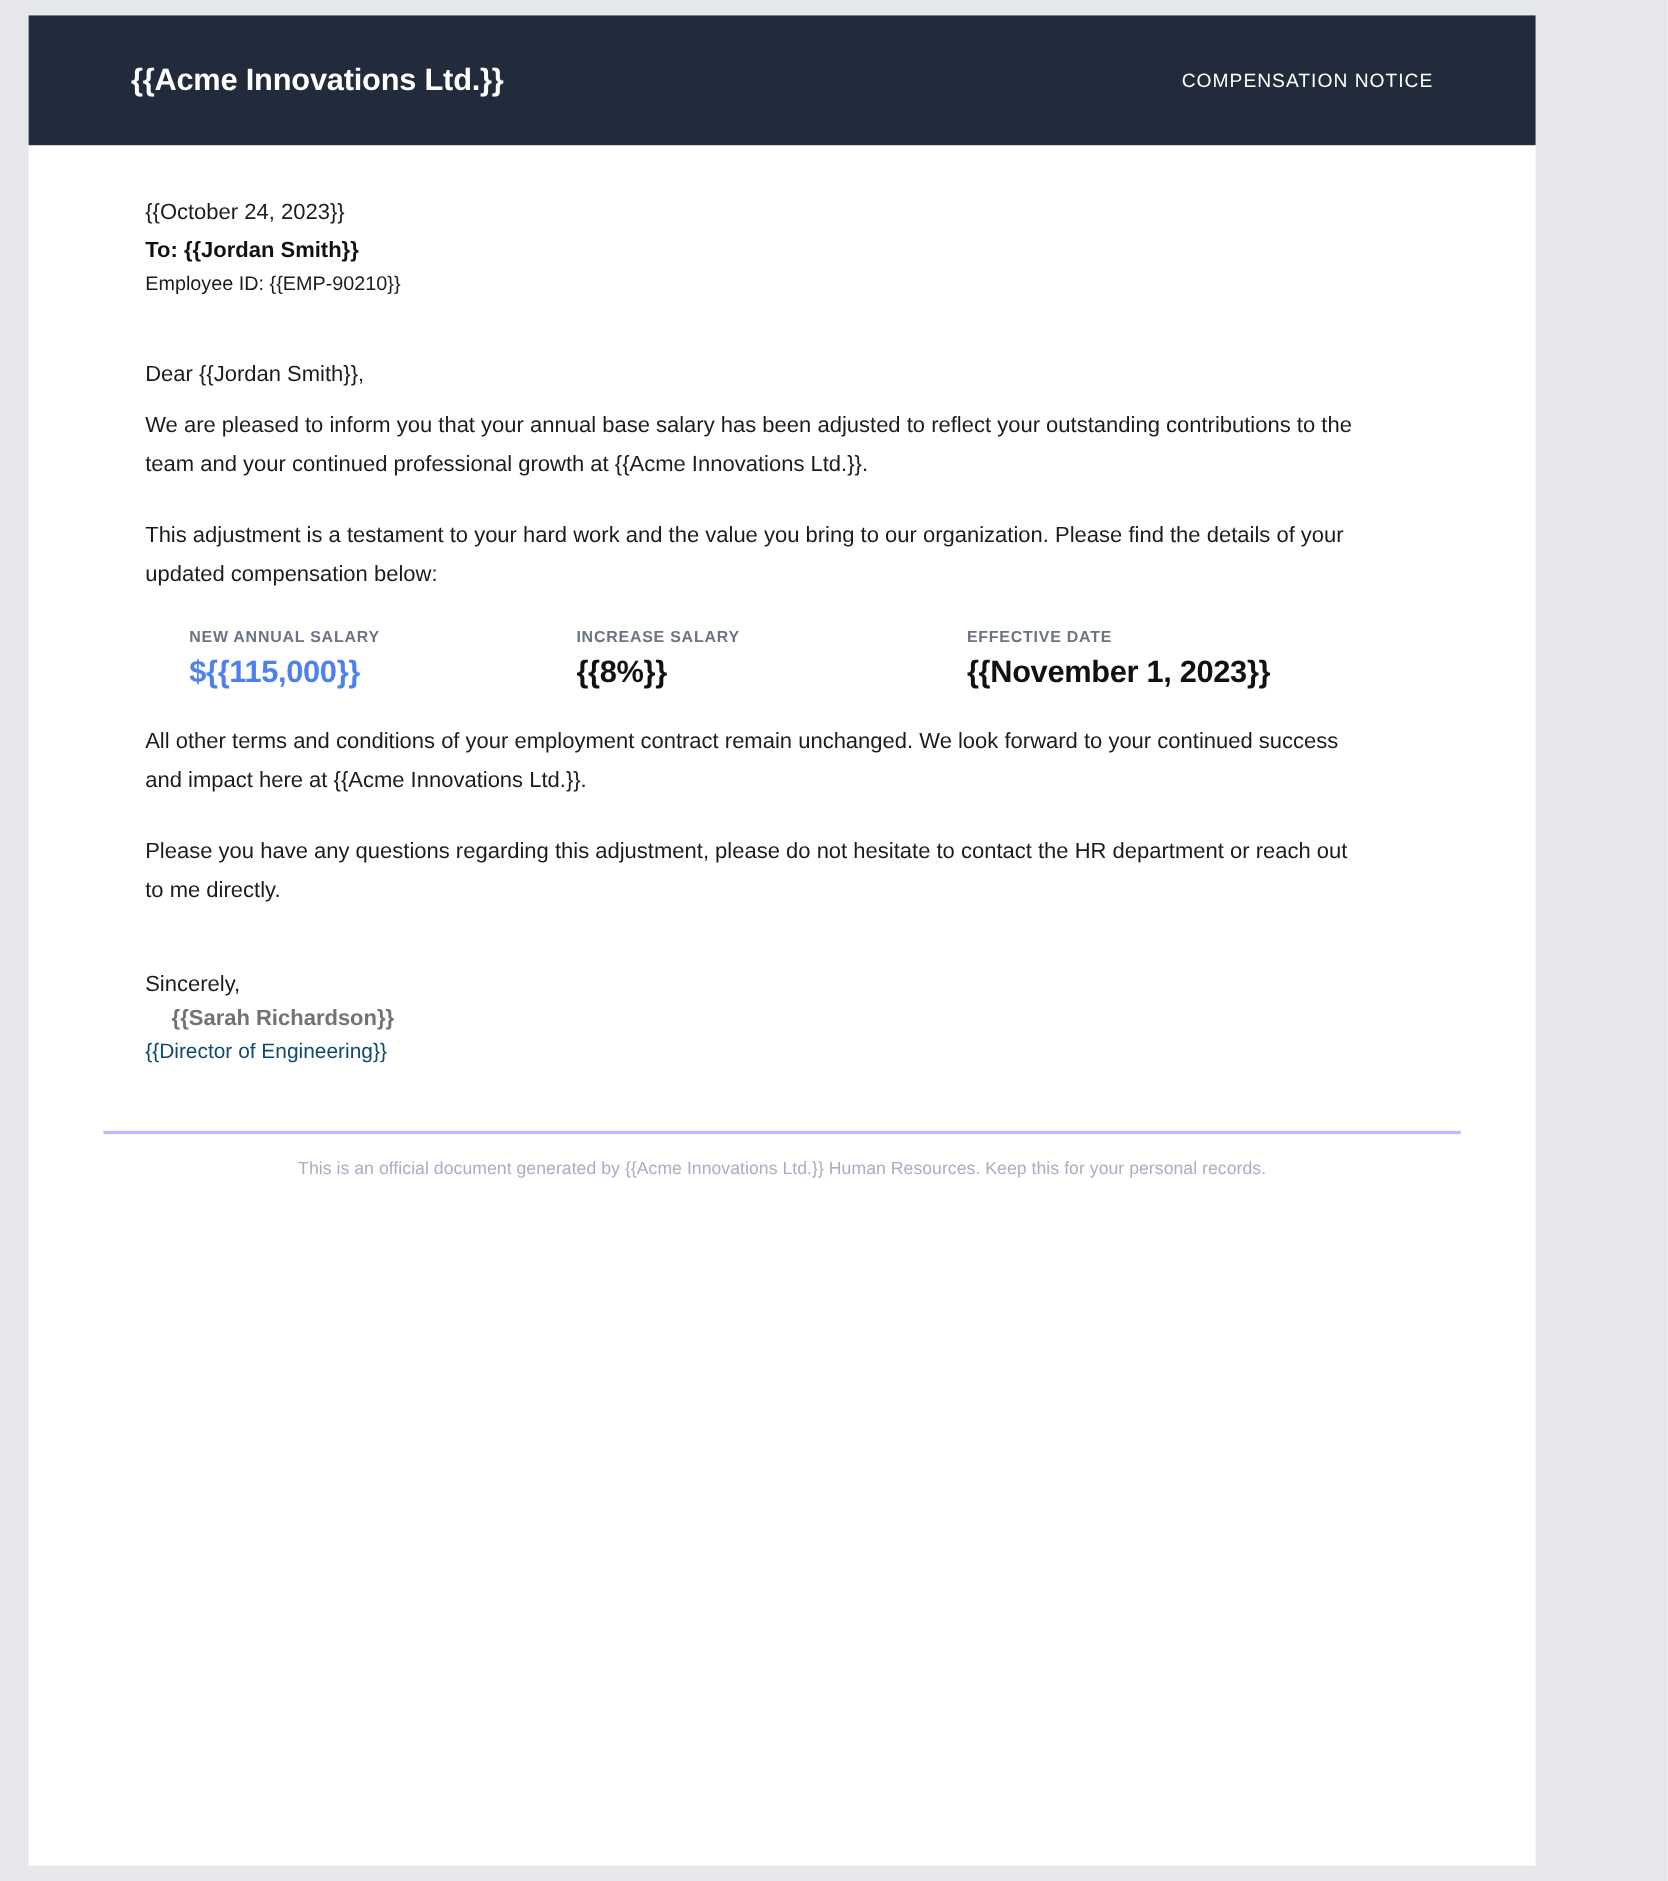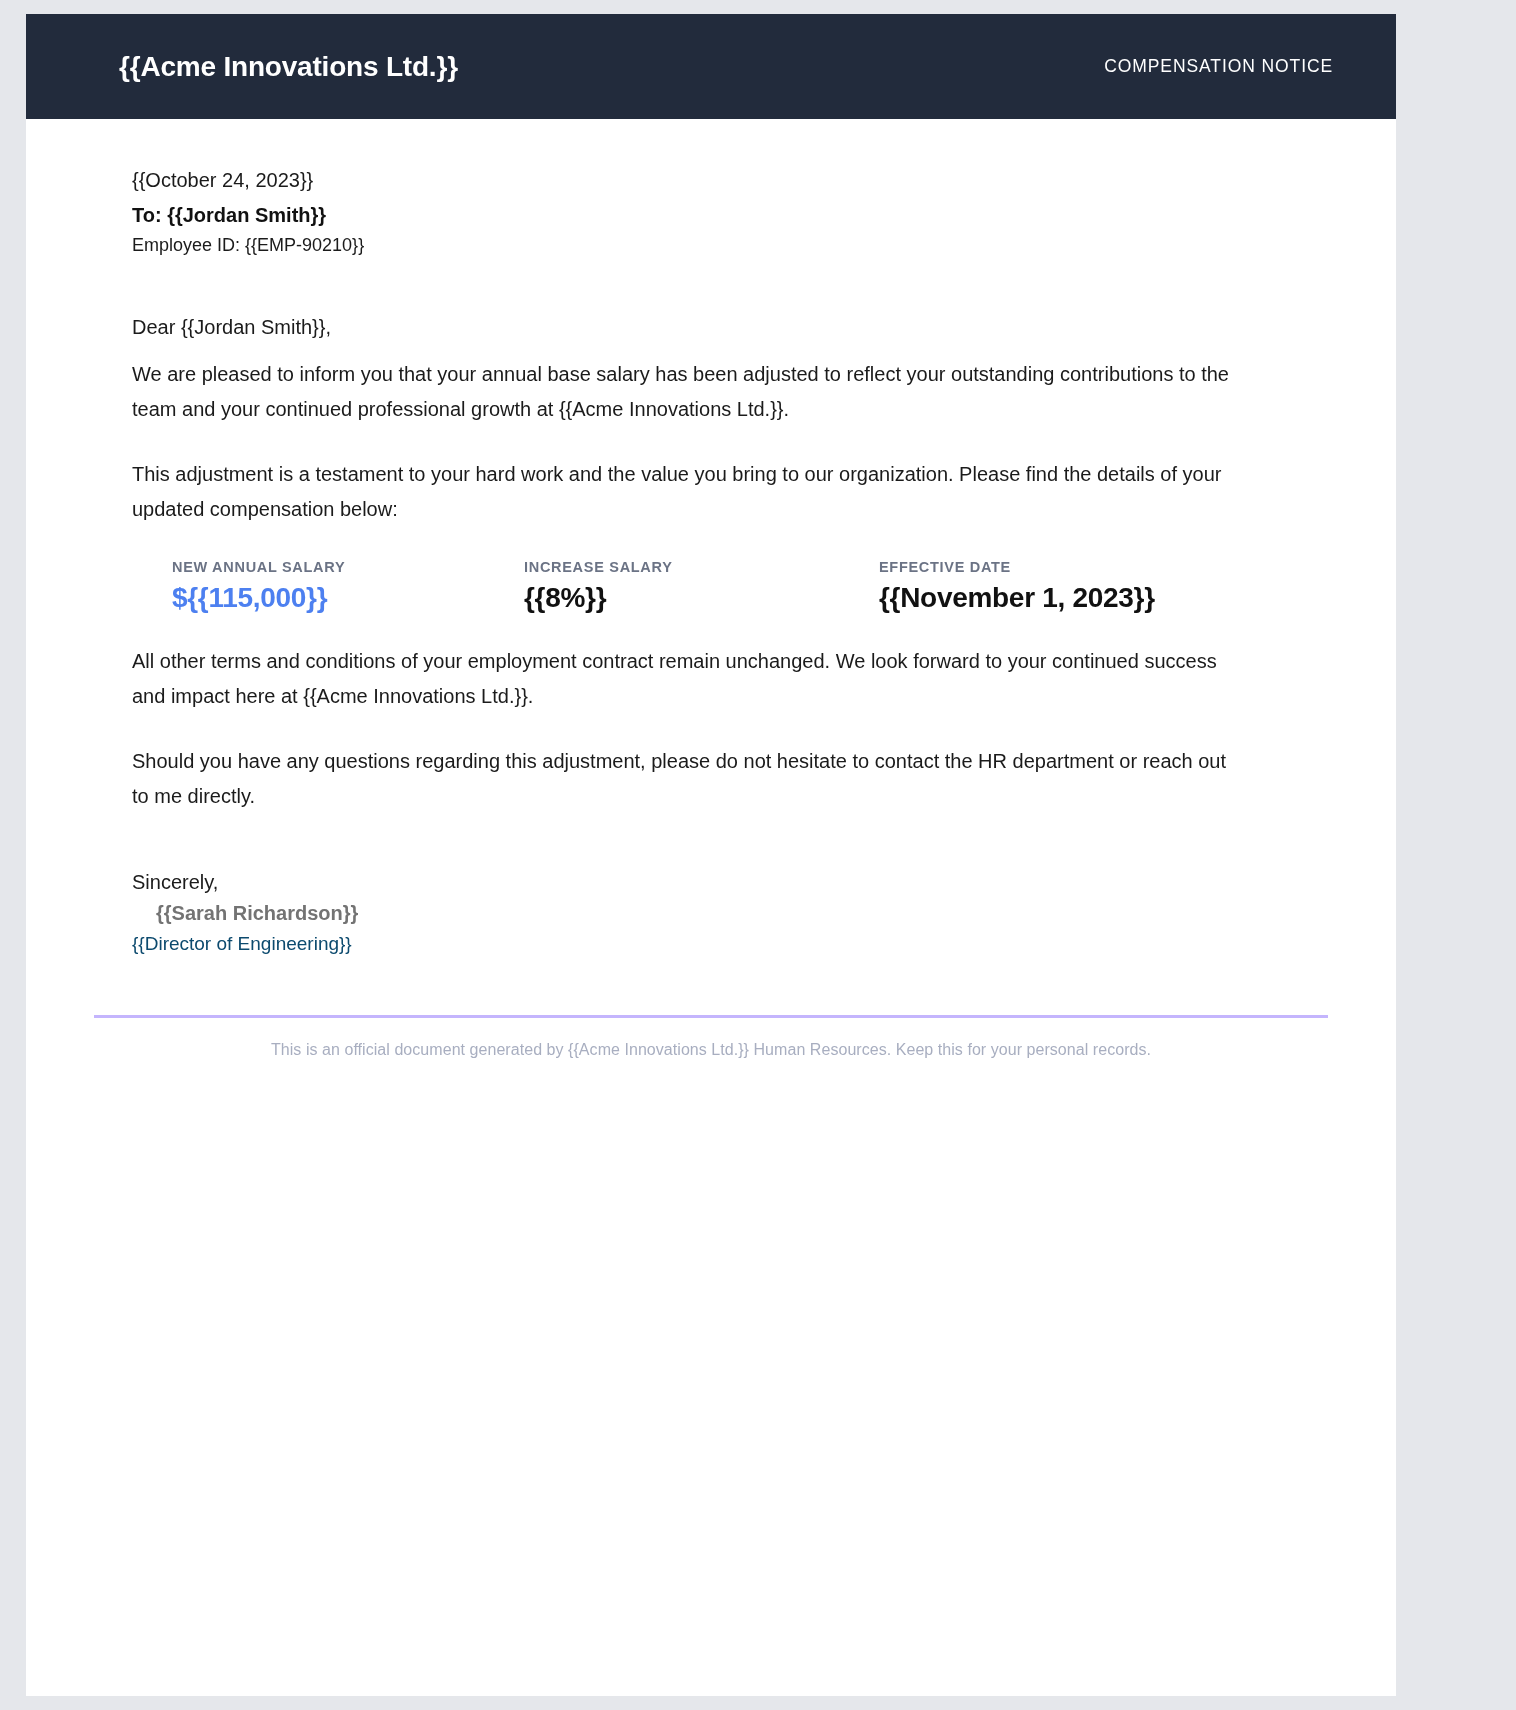--- a/index.html
+++ b/index.html
@@ -25,26 +25,26 @@
 
   .doc-card {
     width: 1370px;
     min-height: 1682px;
     background: #ffffff;
     position: relative;
   }
 
   
   .doc-header {
-    height: 105px;
+    height: 118px;
     background: #222b3c;
     display: flex;
     align-items: center;
     justify-content: space-between;
-    padding: 0 63px 0 93px;
+    padding: 0 93px 0 93px;
   }
 
   .company-name {
     color: #ffffff;
     font-size: 28px;
     font-weight: bold;
     letter-spacing: -0.2px;
   }
 
   .doc-type {
@@ -208,21 +208,21 @@
 
         <div class="metric m-date">
           <div class="metric-label">EFFECTIVE DATE</div>
           <div class="metric-value">{{November 1, 2023}}</div>
         </div>
 
       </div>
 
       <p class="body-para">All other terms and conditions of your employment contract remain unchanged. We look forward to your continued success and impact here at {{Acme Innovations Ltd.}}.</p>
 
-      <p class="body-para">Should you have any questions regarding this adjustment, please do not hesitate to contact the HR department or reach out to me directly.</p>
+      <p class="body-para">Please you have any questions regarding this adjustment, please do not hesitate to contact the HR department or reach out to me directly.</p>
 
       <div class="signature-block">
         <div class="sig-closing">Sincerely,</div>
         <div class="sig-name">{{Sarah Richardson}}</div>
         <div class="sig-title">{{Director of Engineering}}</div>
       </div>
 
     </div>
 
     <div class="doc-footer">

